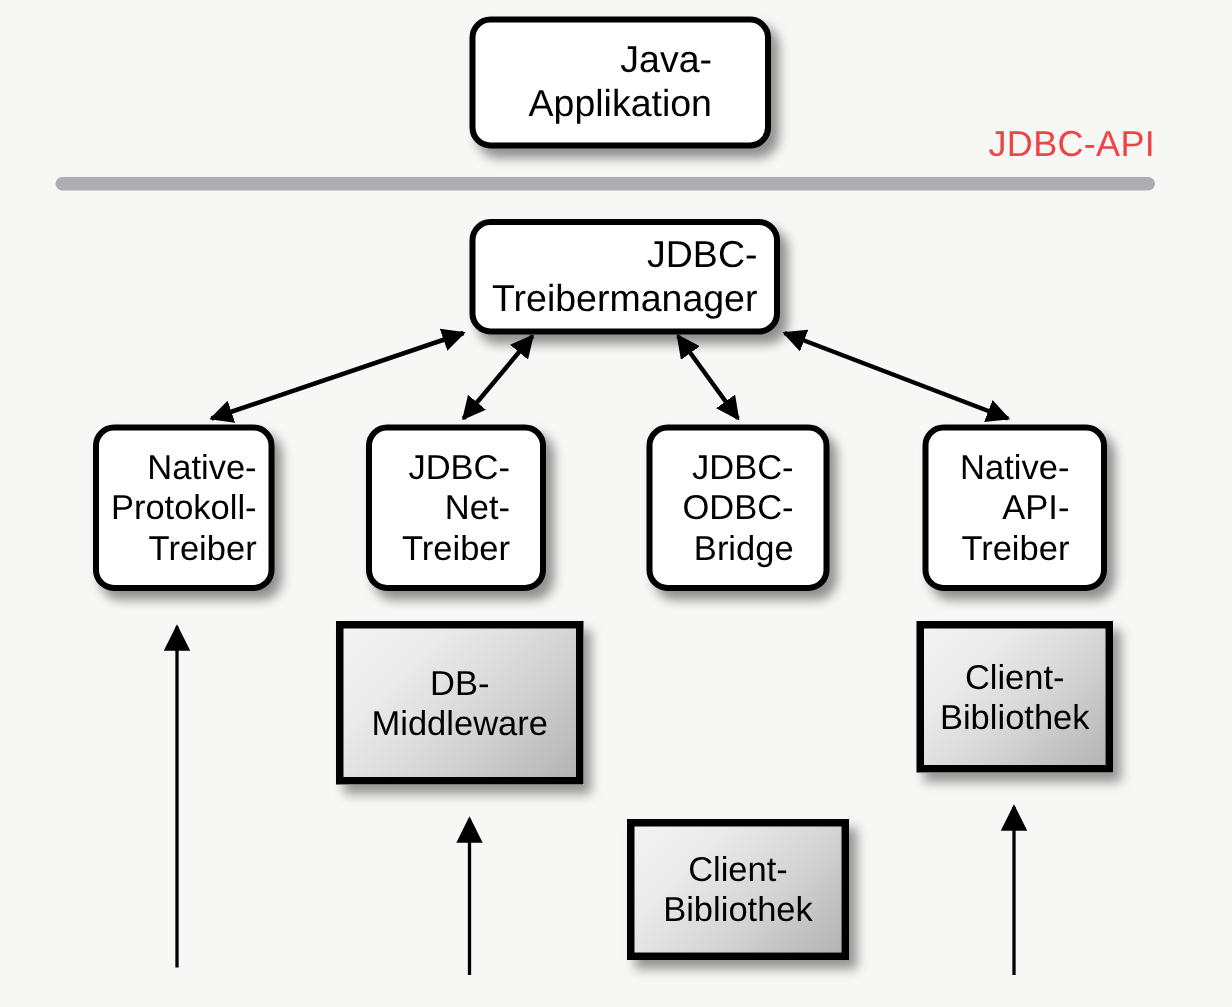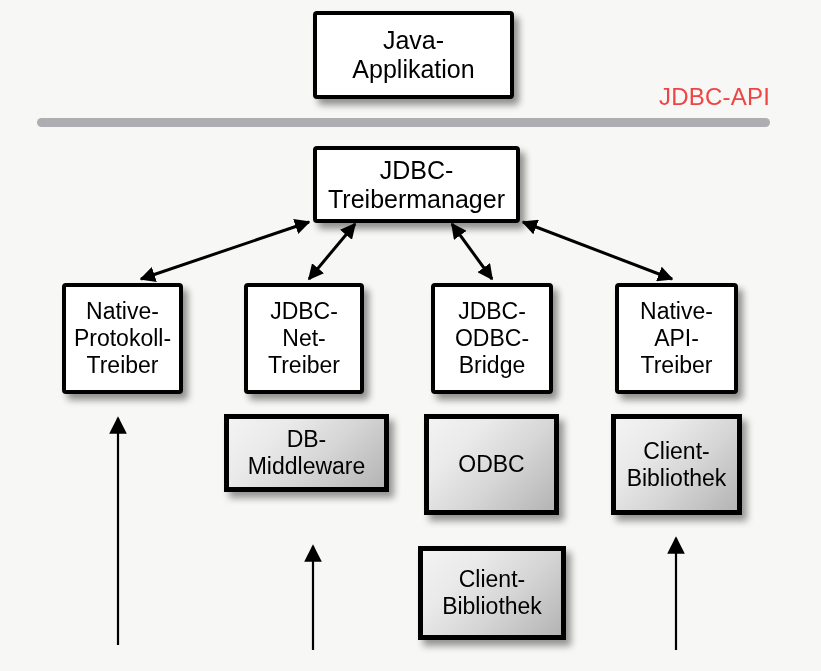--- a/index.html
+++ b/index.html
@@ -29,25 +29,25 @@
     height: 671px;
     pointer-events: none;
   }
 
   
   .node {
     position: absolute;
     box-sizing: border-box;
     background: #ffffff;
     border: 4px solid #000000;
-    border-radius: 4px;
+    border-radius: 14px;
     display: flex;
     align-items: center;
     justify-content: center;
-    text-align: center;
+    text-align: right;
     color: #000;
     line-height: 1.16;
     font-weight: 400;
     box-shadow: 5px 6px 7px rgba(0,0,0,0.42);
     z-index: 3;
   }
   .node .lbl {
     display: block;
     white-space: pre-line;
   }
@@ -97,21 +97,21 @@
   }
 
   
   #node-java        { left: 313px; top: 11px;  width: 201px; height: 88px;  font-size: 25px; }
   #node-manager     { left: 313px; top: 146px; width: 207px; height: 77px;  font-size: 25px; }
   #node-native-prot { left: 62px;  top: 283px; width: 121px; height: 111px; font-size: 23px; }
   #node-jdbc-net    { left: 244px; top: 283px; width: 120px; height: 111px; font-size: 23px; }
   #node-jdbc-odbc   { left: 431px; top: 283px; width: 122px; height: 111px; font-size: 23px; }
   #node-native-api  { left: 615px; top: 283px; width: 123px; height: 111px; font-size: 23px; }
 
-  #gbox-middleware  { left: 224px; top: 414px; width: 165px; height: 78px; font-size: 23px; }
+  #gbox-middleware  { left: 224px; top: 414px; width: 165px; height: 109px; font-size: 23px; }
   #gbox-odbc        { left: 424px; top: 414px; width: 135px; height: 101px; font-size: 23px; }
   #gbox-clientlib-r { left: 611px; top: 414px; width: 131px; height: 101px; font-size: 23px; }
   #gbox-clientlib-m { left: 418px; top: 546px; width: 148px; height: 94px;  font-size: 23px; }
 </style>
 </head>
 <body>
 
 <div id="canvas">
 
   <div id="api-label">JDBC-API</div>
@@ -170,23 +170,20 @@
   <div class="node" id="node-native-api">
     <span class="lbl">Native-
 API-
 Treiber</span>
   </div>
 
   <div class="gbox" id="gbox-middleware">
     <span class="lbl">DB-
 Middleware</span>
   </div>
-  <div class="gbox" id="gbox-odbc">
-    <span class="lbl">ODBC</span>
-  </div>
   <div class="gbox" id="gbox-clientlib-r">
     <span class="lbl">Client-
 Bibliothek</span>
   </div>
   <div class="gbox" id="gbox-clientlib-m">
     <span class="lbl">Client-
 Bibliothek</span>
   </div>
 
 </div>

